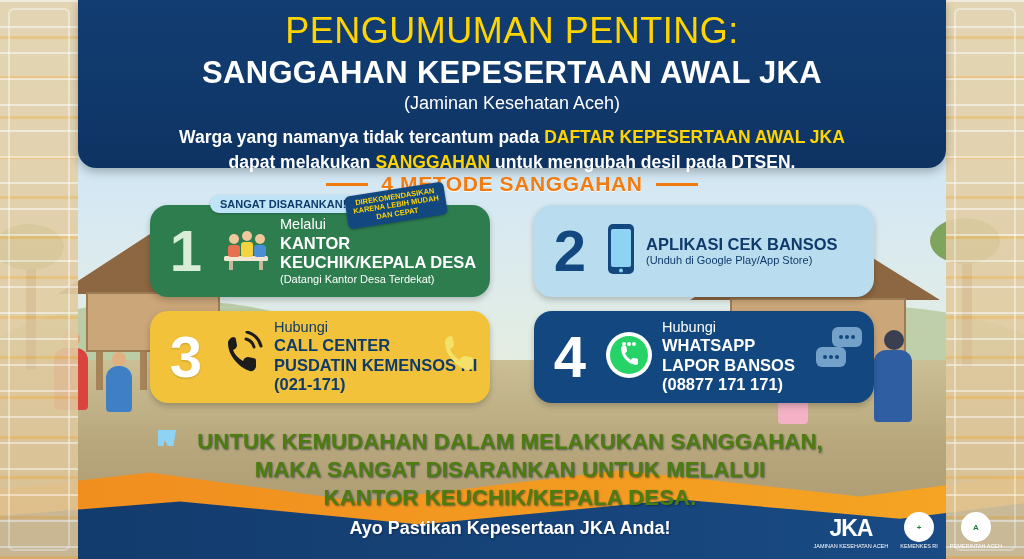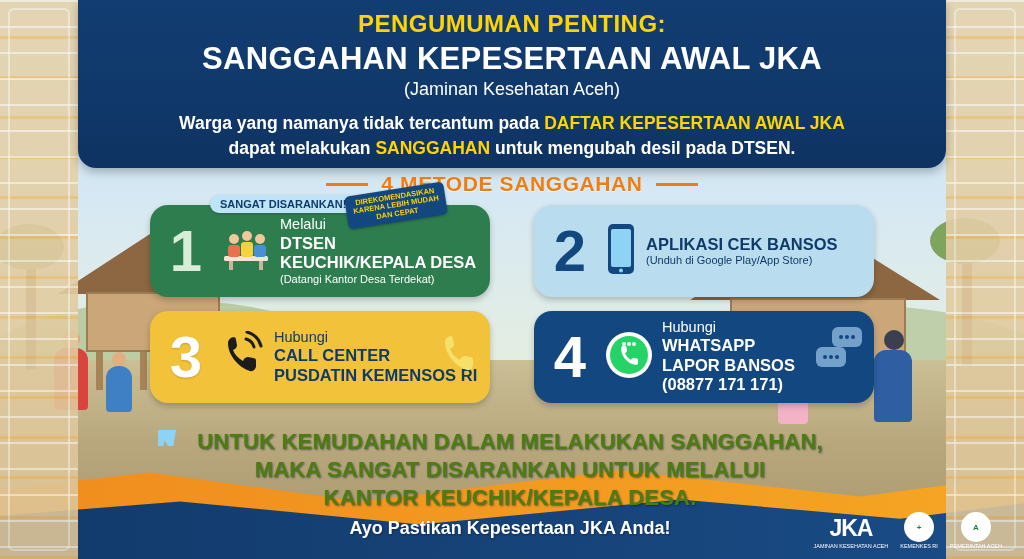--- a/index.html
+++ b/index.html
@@ -86,21 +86,21 @@
   
   .header {
     position: absolute; left: 78px; top: 0; width: 868px; height: 168px;
     background: linear-gradient(180deg, #123d72 0%, #10386a 60%, #0e3362 100%);
     border-bottom-left-radius: 18px; border-bottom-right-radius: 18px;
     box-shadow: 0 4px 10px rgba(0,0,0,.25);
     text-align: center;
     padding-top: 10px;
   }
   .h-line1 {
-    color: #ffd400; font-size: 24px; font-weight: bold; letter-spacing: .5px;
+    color: #ffd400; font-size: 36px; font-weight: normal; letter-spacing: .5px;
     text-shadow: 1px 1px 0 #0a2murky;
   }
   .h-line2 {
     color: #ffffff; font-size: 31px; font-weight: bold; margin-top: 3px;
     letter-spacing: .3px;
   }
   .h-line3 { color: #ffffff; font-size: 18px; margin-top: 2px; }
   .h-body {
     color: #ffffff; font-size: 17.5px; font-weight: bold; margin-top: 11px;
     line-height: 1.42;
@@ -286,21 +286,21 @@
           <circle cx="14" cy="13" r="5" fill="#f0c89c"></circle>
           <rect x="8" y="19" width="12" height="12" rx="3" fill="#e7704f"></rect>
           <circle cx="27" cy="10" r="5" fill="#f0c89c"></circle>
           <rect x="21" y="16" width="12" height="15" rx="3" fill="#f5d33f"></rect>
           <circle cx="40" cy="13" r="5" fill="#f0c89c"></circle>
           <rect x="34" y="19" width="12" height="12" rx="3" fill="#4a8fd4"></rect>
         </svg>
       </div>
       <div class="card-text">
         <div class="t-mid">Melalui</div>
-        <div class="t-big">DTSEN</div>
+        <div class="t-big">KANTOR</div>
         <div class="t-big">KEUCHIK/KEPALA DESA</div>
         <div class="t-note">(Datangi Kantor Desa Terdekat)</div>
       </div>
     </div>
 
     <div class="card blue">
       <div class="num">2</div>
       <div class="card-icon">
         <svg width="34" height="54" viewBox="0 0 34 54">
           <rect x="4" y="2" width="26" height="50" rx="5" fill="#12477f"></rect>
@@ -321,20 +321,21 @@
           <path d="M30 6c-6 0-11 5-11 11 0 3 1 5 2 7l-4 9c-1 2 0 4 2 5l5 2c2 1 4 0 5-2l4-9c2 1 4 1 6 1 6 0 11-5 11-11" fill="none"></path>
           <path d="M14 6c-3 0-6 3-6 6 0 12 10 24 22 28 3 1 6-2 6-5v-5c0-2-1-3-3-3l-5-1c-2 0-3 1-4 2l-1 2c-5-3-8-6-10-11l2-1c1-1 2-2 2-4l-1-5c0-2-1-3-3-3z" fill="#1c1c1c"></path>
           <path d="M26 8c4 1 7 4 8 8" stroke="#1c1c1c" stroke-width="3" fill="none" stroke-linecap="round"></path>
           <path d="M27 1c7 2 12 7 14 14" stroke="#1c1c1c" stroke-width="3" fill="none" stroke-linecap="round"></path>
         </svg>
       </div>
       <div class="card-text">
         <div class="t-mid">Hubungi</div>
         <div class="t-big">CALL CENTER</div>
         <div class="t-big">PUSDATIN KEMENSOS RI</div>
+        <div class="t-big">(021-171)</div>
       </div>
       <div style="position:absolute; right:14px; top:22px;">
         <svg width="34" height="40" viewBox="0 0 34 40">
           <path d="M9 3c-3 0-6 3-6 6 0 12 10 24 22 28 3 1 6-2 6-5v-5c0-2-1-3-3-3l-5-1c-2 0-3 1-4 2l-1 2c-5-3-8-6-10-11l2-1c1-1 2-2 2-4l-1-5c0-2-1-3-2-3z" fill="#f5e06a"></path>
         </svg>
       </div>
     </div>
 
     <div class="card navy">
       <div class="num">4</div>

